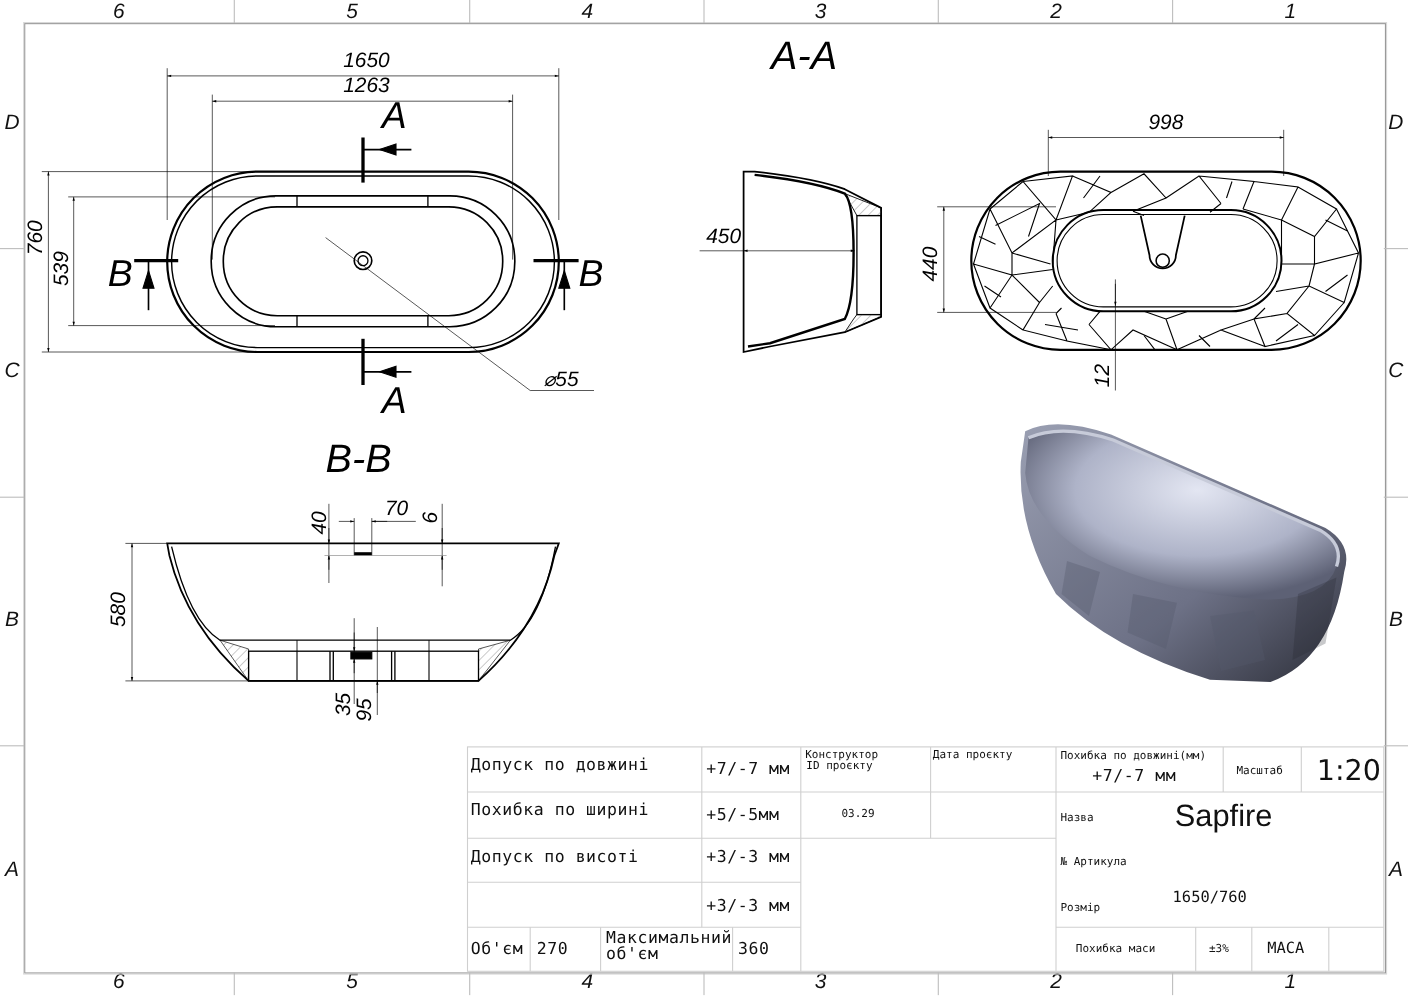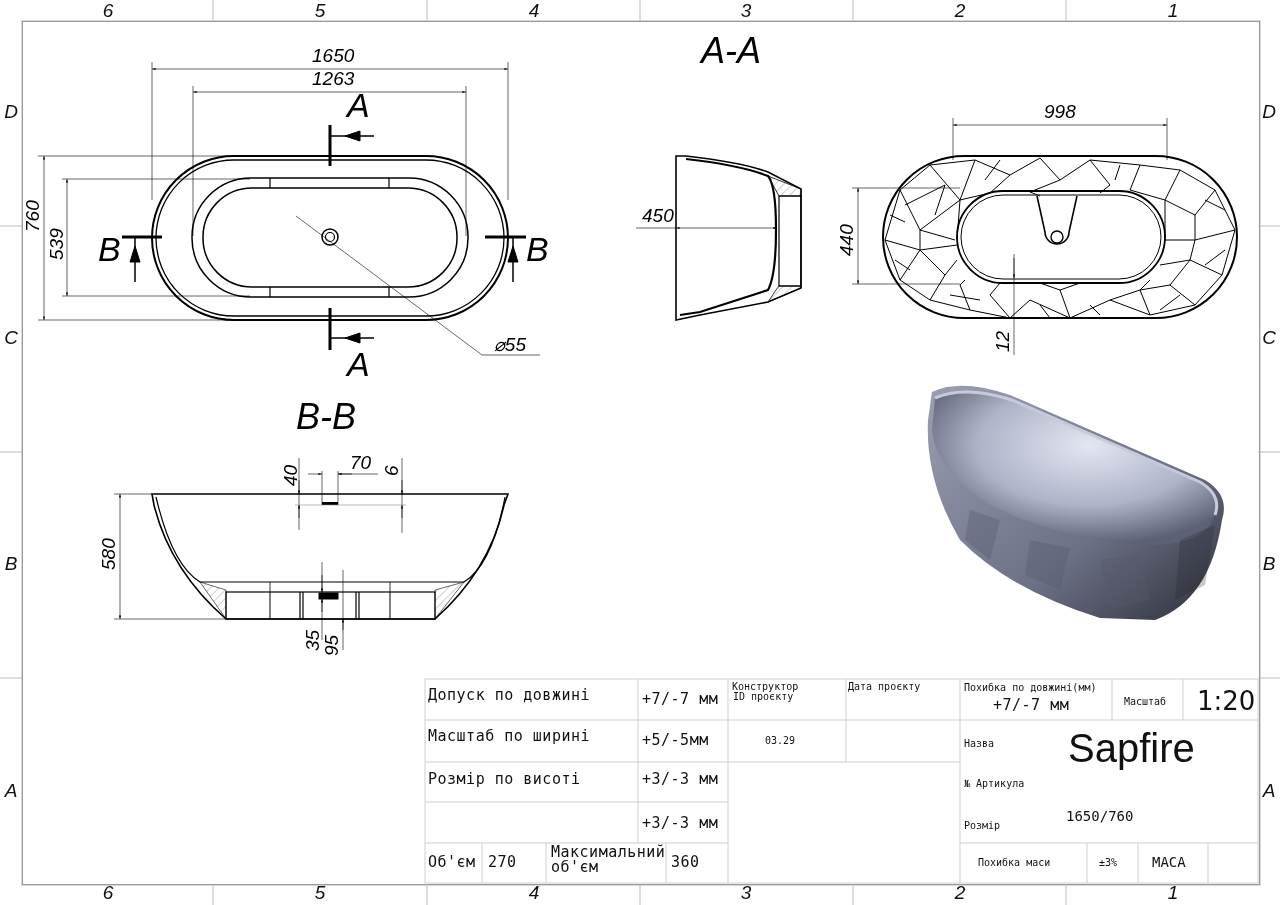--- a/index.html
+++ b/index.html
@@ -260,40 +260,40 @@
   <div class="sect" style="left:296px;top:396px">B-B</div>
   <div class="dim" style="left:98px;top:570px;transform:rotate(-90deg);transform-origin:left top">580</div>
   <div class="dim" style="left:280px;top:486px;transform:rotate(-90deg);transform-origin:left top">40</div>
   <div class="dim" style="left:350px;top:452px">70</div>
   <div class="dim" style="left:381px;top:476px;transform:rotate(-90deg);transform-origin:left top">6</div>
   <div class="dim" style="left:302px;top:651px;transform:rotate(-90deg);transform-origin:left top">35</div>
   <div class="dim" style="left:321px;top:656px;transform:rotate(-90deg);transform-origin:left top">95</div>
 
   <div class="tb big" style="left:428px;top:686px">Допуск по довжині</div>
   <div class="tb big" style="left:642px;top:690px">+7/-7 мм</div>
-  <div class="tb big" style="left:428px;top:727px">Масштаб по ширині</div>
+  <div class="tb big" style="left:428px;top:727px">Похибка по ширині</div>
   <div class="tb big" style="left:642px;top:731px">+5/-5мм</div>
-  <div class="tb big" style="left:428px;top:770px">Розмір по висоті</div>
+  <div class="tb big" style="left:428px;top:770px">Допуск по висоті</div>
   <div class="tb big" style="left:642px;top:770px">+3/-3 мм</div>
   <div class="tb big" style="left:642px;top:814px">+3/-3 мм</div>
   <div class="tb big" style="left:428px;top:853px">Об'єм</div>
   <div class="tb big" style="left:488px;top:853px">270</div>
   <div class="tb big" style="left:551px;top:845px;width:115px;line-height:15px">Максимальний об'єм</div>
   <div class="tb big" style="left:671px;top:853px">360</div>
 
   <div class="tb sm" style="left:732px;top:681px">Конструктор</div>
   <div class="tb sm" style="left:848px;top:681px">Дата проєкту</div>
   <div class="tb sm" style="left:733px;top:691px">ID проєкту</div>
   <div class="tb sm" style="left:765px;top:735px">03.29</div>
 
   <div class="tb sm" style="left:964px;top:682px">Похибка по довжині(мм)</div>
   <div class="tb big" style="left:993px;top:696px">+7/-7 мм</div>
   <div class="tb sm" style="left:1124px;top:696px">Масштаб</div>
   <div class="tb" style="left:1197px;top:686px;font-size:26px;font-family:'DejaVu Sans', sans-serif">1:20</div>
   <div class="tb sm" style="left:964px;top:738px">Назва</div>
-  <div class="tb" style="left:1068px;top:726px;font-size:40px;font-family:'Liberation Sans', sans-serif">Sapfire</div>
+  <div class="tb" style="left:1068px;top:726px;font-size:28px;font-family:'Liberation Sans', sans-serif">Sapfire</div>
   <div class="tb sm" style="left:964px;top:778px">№ Артикула</div>
   <div class="tb sm" style="left:964px;top:820px">Розмір</div>
   <div class="tb" style="left:1066px;top:808px;font-size:14px">1650/760</div>
   <div class="tb sm" style="left:978px;top:857px">Похибка маси</div>
   <div class="tb sm" style="left:1099px;top:857px">±3%</div>
   <div class="tb" style="left:1152px;top:854px;font-size:14px">МАСА</div>
 </div>
 
 </body></html>

